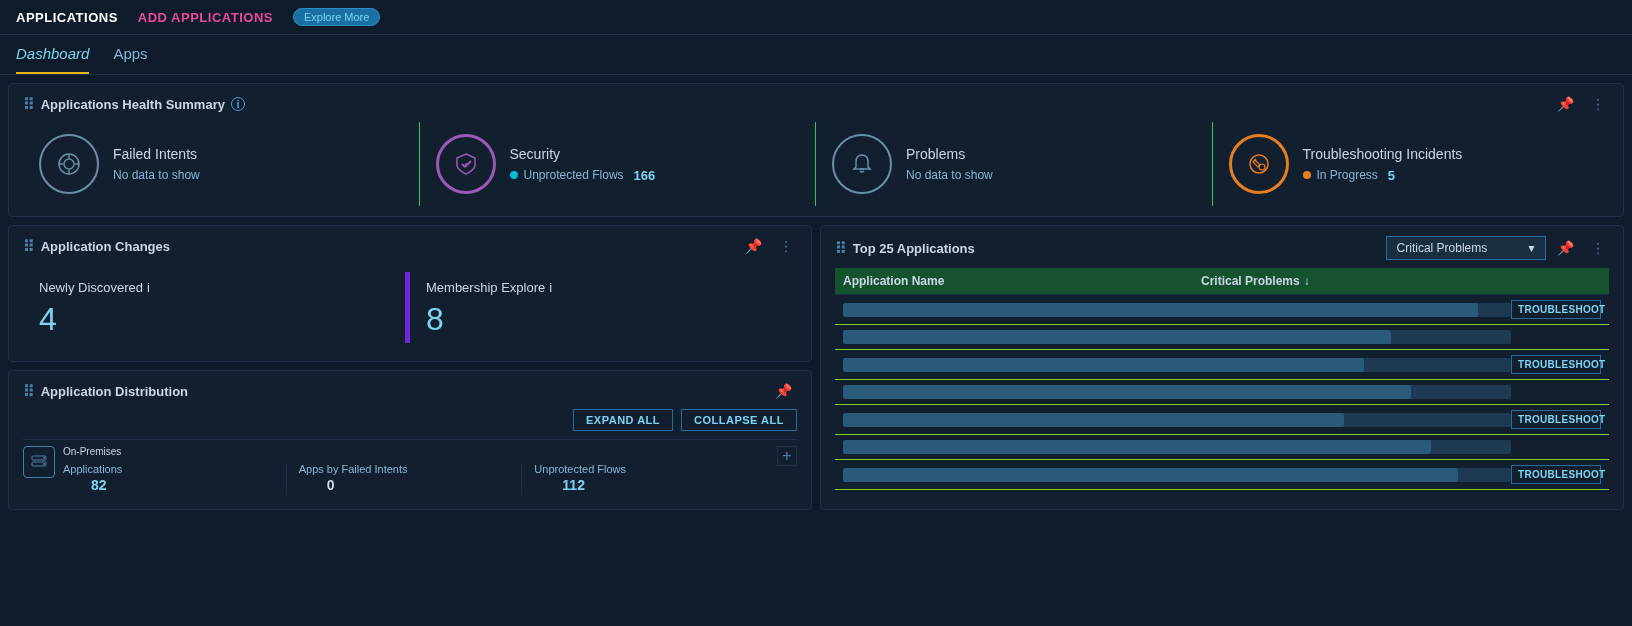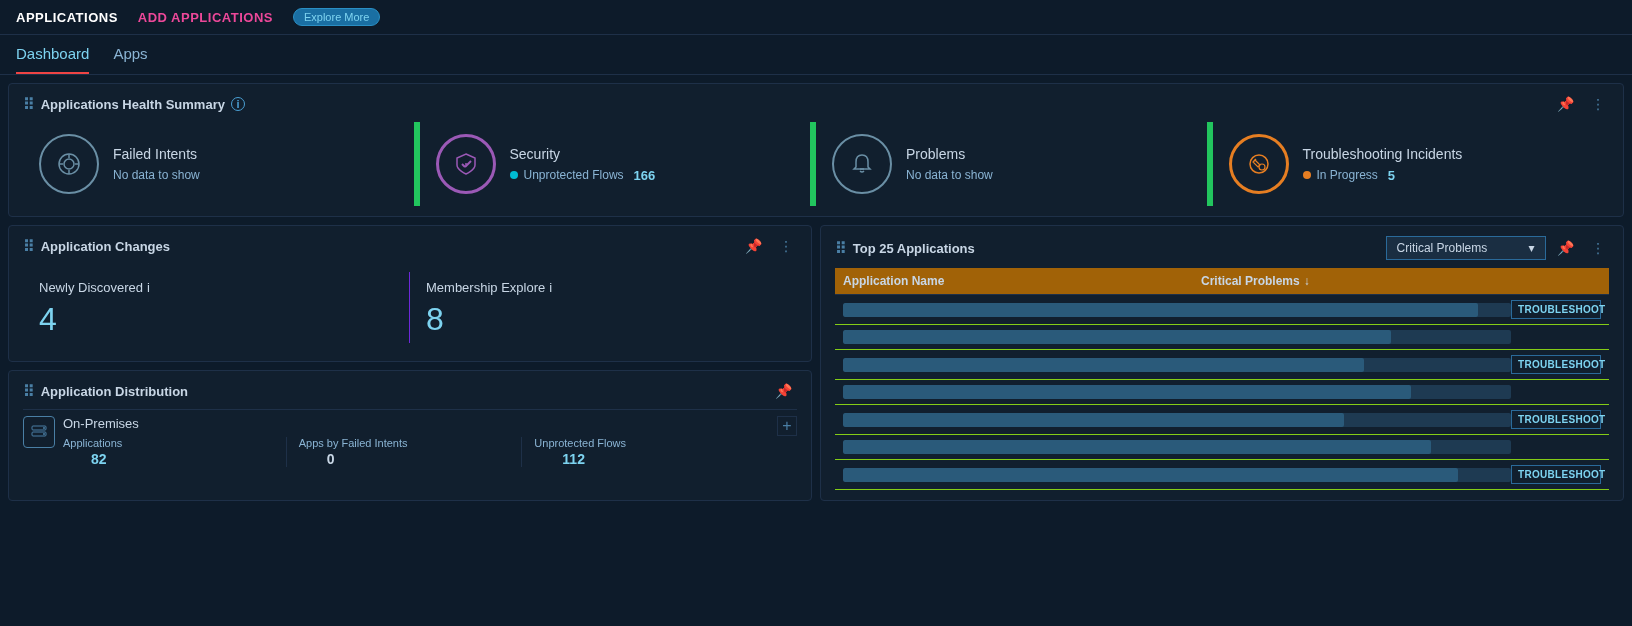--- a/index.html
+++ b/index.html
@@ -50,21 +50,22 @@
     }
     .tab-item {
       padding: 10px 0;
       font-size: 15px;
       color: #8ab4d4;
       cursor: pointer;
       border-bottom: 2px solid transparent;
     }
     .tab-item.active {
       color: #7dd3f0;
-      border-bottom: 2px solid #ef4444;
+      border-bottom: 2px solid #eab308;
+      font-style: italic;
     }
 
     
     .main-content {
       padding: 0;
       background: #0d1b2a;
     }
 
     
     .section-card {
@@ -122,21 +123,21 @@
     .health-summary-grid {
       display: grid;
       grid-template-columns: repeat(4, 1fr);
       gap: 0;
     }
     .health-card {
       display: flex;
       align-items: center;
       gap: 14px;
       padding: 12px 16px;
-      border-right: 6px solid #22c55e;
+      border-right: 1px solid #22c55e;
     }
     .health-card:last-child { border-right: none; }
 
     .circle-icon {
       width: 60px;
       height: 60px;
       border-radius: 50%;
       display: flex;
       align-items: center;
       justify-content: center;
@@ -195,21 +196,21 @@
 
     
     .changes-grid {
       display: grid;
       grid-template-columns: 1fr 1fr;
       gap: 0;
       padding: 8px 0;
     }
     .change-item {
       padding: 8px 16px;
-      border-right: 1px solid #6d28d9;
+      border-right: 5px solid #6d28d9;
     }
     .change-item:last-child { border-right: none; }
     .change-title {
       display: flex;
       align-items: center;
       gap: 4px;
       font-size: 13px;
       color: #c8d6e5;
       margin-bottom: 8px;
     }
@@ -252,21 +253,21 @@
       border-radius: 4px;
       display: flex;
       align-items: center;
       justify-content: center;
       color: #4a7fa5;
       font-size: 14px;
       flex-shrink: 0;
     }
     .dist-info { flex: 1; }
     .dist-name {
-      font-size: 13px;
+      font-size: 10px;
       color: #c8d6e5;
       margin-bottom: 6px;
     }
     .dist-stats {
       display: flex;
       gap: 0;
     }
     .dist-stat {
       flex: 1;
       border-right: 1px solid #1e3048;
@@ -307,21 +308,21 @@
       align-items: center;
       gap: 6px;
       min-width: 160px;
       justify-content: space-between;
     }
     .table-header {
       display: flex;
       align-items: flex-start;
       padding: 6px 8px;
       border-bottom: 1px solid #1e3048;
-      background: #a16207;
+      background: #14532d;
     }
     .col-app-name {
       flex: 1;
       font-size: 12px;
       color: #c8d6e5;
       font-weight: 600;
     }
     .col-critical {
       width: 300px;
       font-size: 12px;
@@ -510,20 +511,24 @@
 
       <div class="section-card" style="margin:0; flex:1;">
         <div class="section-header">
           <div class="section-title">
             <span class="drag-icon">⠿</span>
             <span>Application Distribution</span>
           </div>
           <div class="section-actions">
             <button class="icon-btn">📌</button>
           </div>
+        </div>
+        <div class="dist-actions">
+          <button class="outline-btn">EXPAND ALL</button>
+          <button class="outline-btn">COLLAPSE ALL</button>
         </div>
         <div class="dist-row">
           <div class="dist-icon">
             <svg width="18" height="18" viewBox="0 0 18 18">
               <rect x="2" y="3" width="14" height="4" stroke="#4a7fa5" stroke-width="1" fill="none" rx="1"></rect>
               <rect x="2" y="9" width="14" height="4" stroke="#4a7fa5" stroke-width="1" fill="none" rx="1"></rect>
               <circle cx="14" cy="5" r="1" fill="#4a7fa5"></circle>
               <circle cx="14" cy="11" r="1" fill="#4a7fa5"></circle>
             </svg>
           </div>

